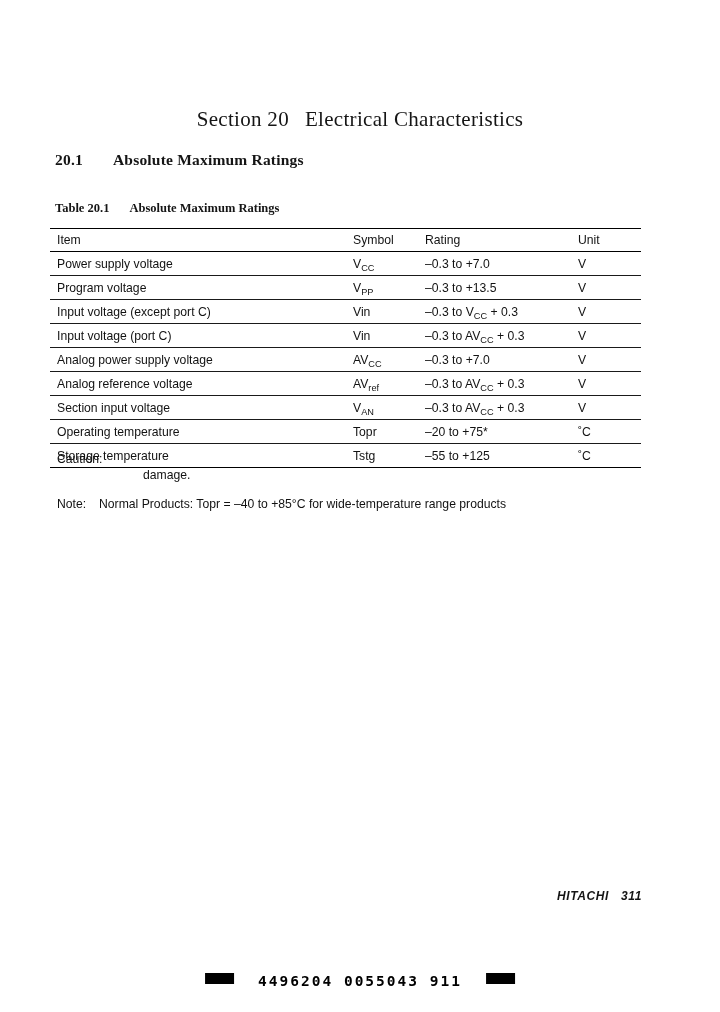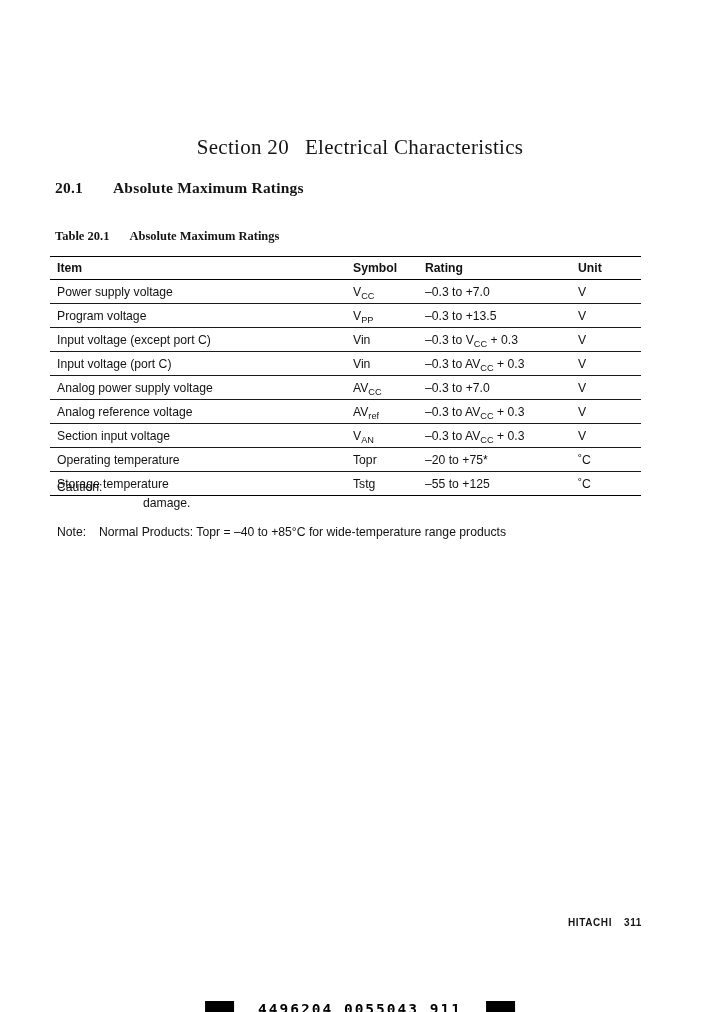--- a/index.html
+++ b/index.html
@@ -1,21 +1,21 @@
 <!DOCTYPE html>
 <html><head>
 <meta charset="utf-8">
 <style>
   html,body{margin:0;padding:0;}
   body{
     width:720px;height:1012px;background:#ffffff;position:relative;
     font-family:"Liberation Sans", sans-serif;color:#151515;
     -webkit-font-smoothing:antialiased;
   }
-  .page{position:absolute;inset:0;background:#fff;margin-top:28px;}
+  .page{position:absolute;inset:0;background:#fff;}
 
   
   .section-title{
     position:absolute;top:107px;left:0;width:100%;
     text-align:center;font-family:"Liberation Serif", serif;
     font-size:21px;letter-spacing:0.3px;
     display:flex;justify-content:center;gap:16px;
   }
 
   
@@ -31,21 +31,21 @@
   }
 
   
   .amr-table{
     position:absolute;top:228px;left:50px;width:591px;
     font-size:12.2px;color:#121212;
   }
   .thead{
     display:flex;
     border-top:1.4px solid #000;border-bottom:1.2px solid #000;
-    font-weight:bold;padding:4px 0 4px 0;
+    font-weight:normal;padding:4px 0 4px 0;
   }
   .tr{
     display:flex;align-items:center;
     border-bottom:1.1px solid #1a1a1a;
     padding:5px 0 4px 0;
   }
   .tr:last-child{border-bottom:1.4px solid #000;}
   .c-item{width:303px;padding-left:7px;box-sizing:border-box;}
   .c-symbol{width:72px;}
   .c-rating{width:153px;}
@@ -61,22 +61,22 @@
   .note-label-caution{width:58px;flex:0 0 58px;}
   .caution-gap{width:12px;flex:0 0 12px;}
   .caution-cont{margin-left:86px;margin-top:1px;}
   .note-block{margin-top:14px;display:flex;}
   .note-label-note{width:30px;flex:0 0 30px;}
   .note-gap{width:12px;flex:0 0 12px;}
 
   
   .footer-brand{
     position:absolute;top:889px;right:78px;
-    font-size:10px;font-weight:bold;letter-spacing:0.6px;
-    display:flex;gap:12px;
+    font-size:12px;font-weight:bold;letter-spacing:0.6px;
+    display:flex;gap:12px;font-style:italic;
   }
 
   
   .barcode{
     position:absolute;top:973px;left:50%;transform:translateX(-50%);
     display:flex;align-items:flex-start;gap:24px;
   }
   .barcode-block{width:29px;height:11px;background:#000;}
   .barcode-text{
     font-family:"DejaVu Sans Mono", monospace;

